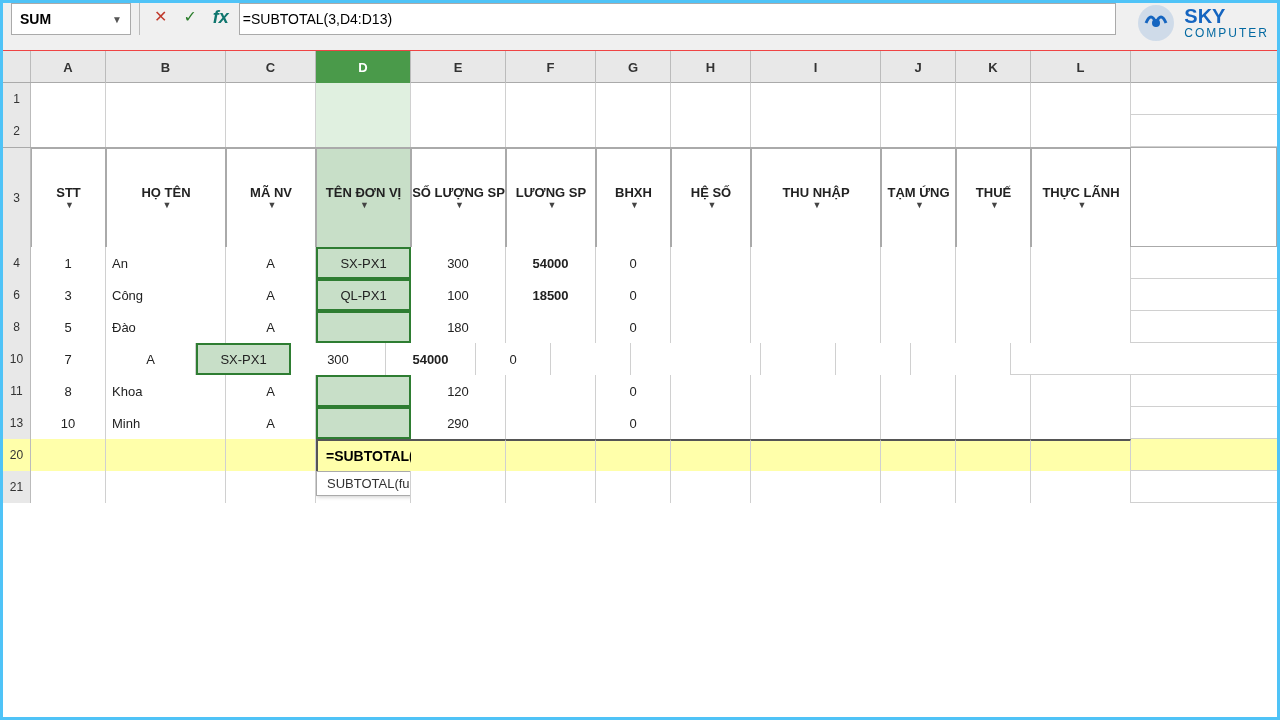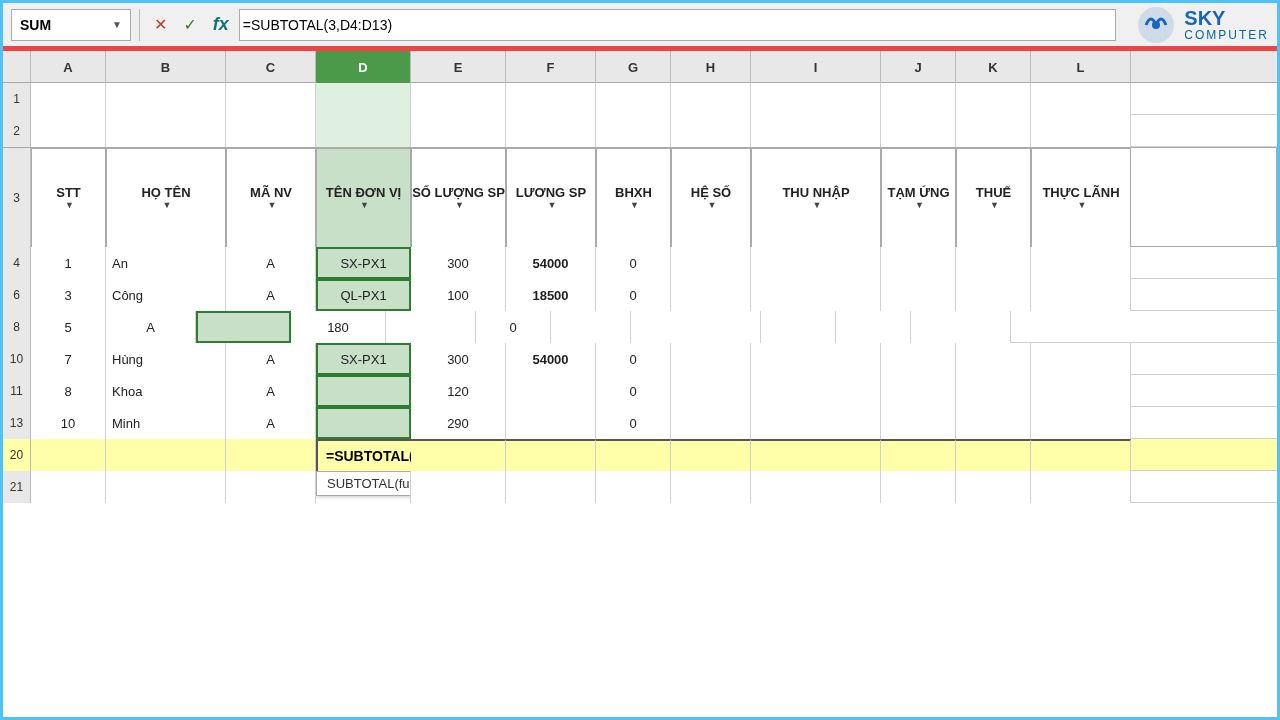--- a/index.html
+++ b/index.html
@@ -8,24 +8,24 @@
       background: #fff;
       width: 1280px;
       height: 720px;
       overflow: hidden;
       border: 3px solid #4fc3f7;
     }
 
     
     .formula-bar {
       display: flex;
-      align-items: center;
+      align-items: flex-start;
       height: 48px;
       background: #f0f0f0;
-      border-bottom: 5px solid #ef4444;
+      border-bottom: 1px solid #ef4444;
       padding: 0 8px;
       gap: 4px;
     }
     .name-box {
       display: flex;
       align-items: center;
       background: #fff;
       border: 1px solid #aaa;
       padding: 4px 8px;
       min-width: 120px;
@@ -414,36 +414,36 @@
       <div class="cell w-H"></div>
       <div class="cell w-I"></div>
       <div class="cell w-J"></div>
       <div class="cell w-K"></div>
       <div class="cell w-L"></div>
     </div>
 
     <div class="grid-row">
       <div class="row-num">8</div>
       <div class="cell numeric w-A">5</div>
+      <div class="cell left-align w-B">Đào</div>
       <div class="cell w-C">A</div>
       <div class="cell w-D active-col selected"></div>
       <div class="cell numeric w-E">180</div>
       <div class="cell w-F"></div>
       <div class="cell numeric w-G">0</div>
       <div class="cell w-H"></div>
       <div class="cell w-I"></div>
       <div class="cell w-J"></div>
       <div class="cell w-K"></div>
       <div class="cell w-L"></div>
     </div>
 
     <div class="grid-row">
       <div class="row-num">10</div>
       <div class="cell numeric w-A">7</div>
-      <div class="cell left-align w-B">Hùng</div>
       <div class="cell w-C">A</div>
       <div class="cell w-D active-col selected">SX-PX1</div>
       <div class="cell numeric w-E">300</div>
       <div class="cell numeric w-F">
           <strong>54000</strong>
         </div>
       <div class="cell numeric w-G">0</div>
       <div class="cell w-H"></div>
       <div class="cell w-I"></div>
       <div class="cell w-J"></div>

